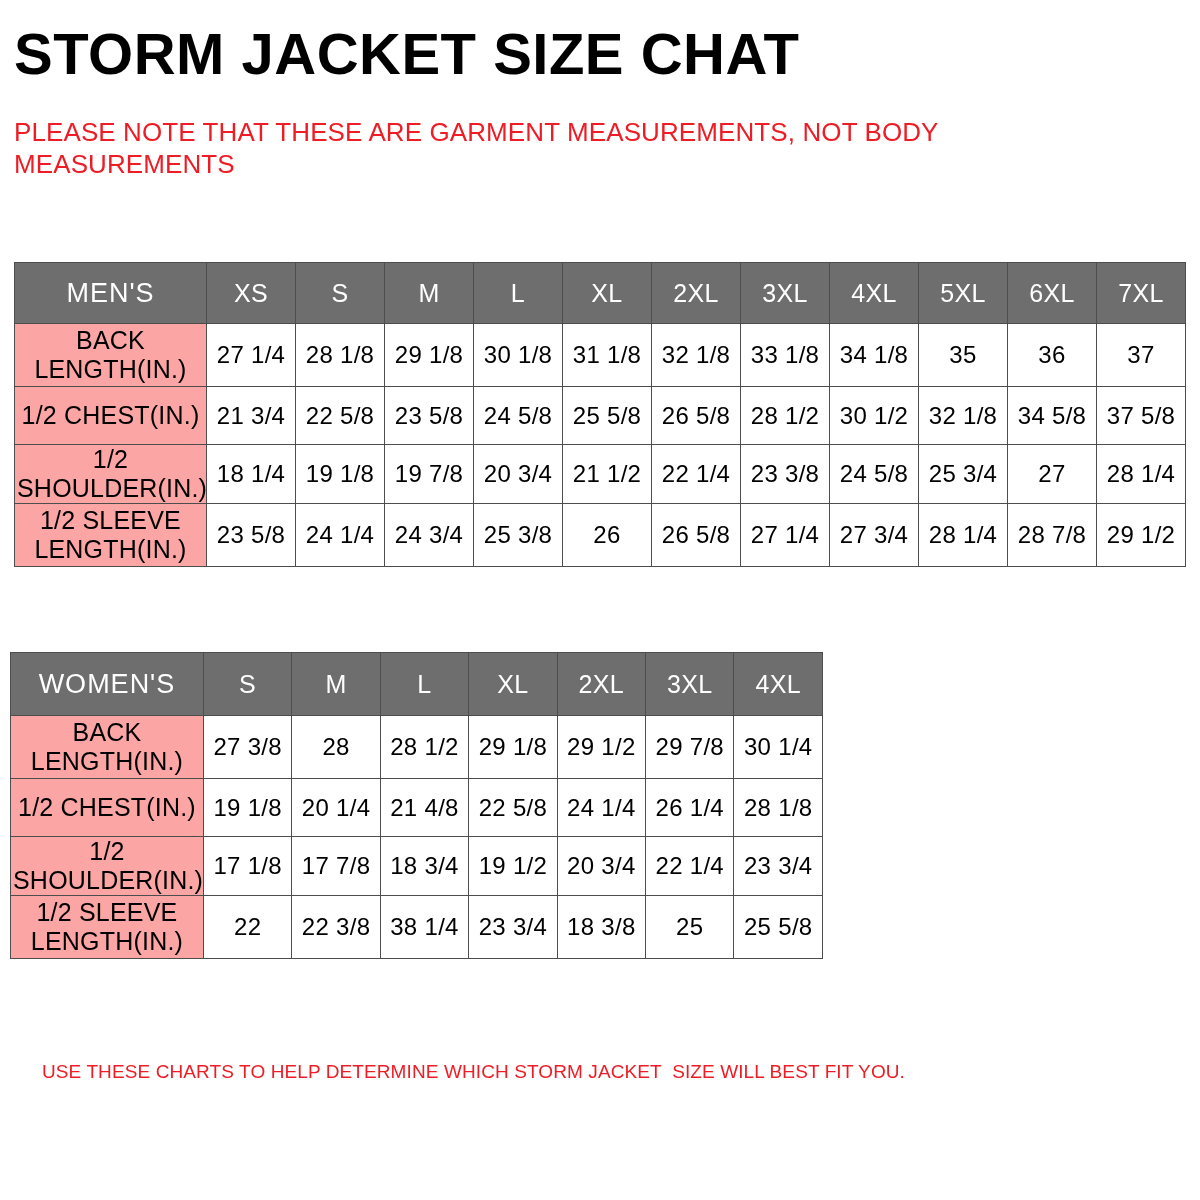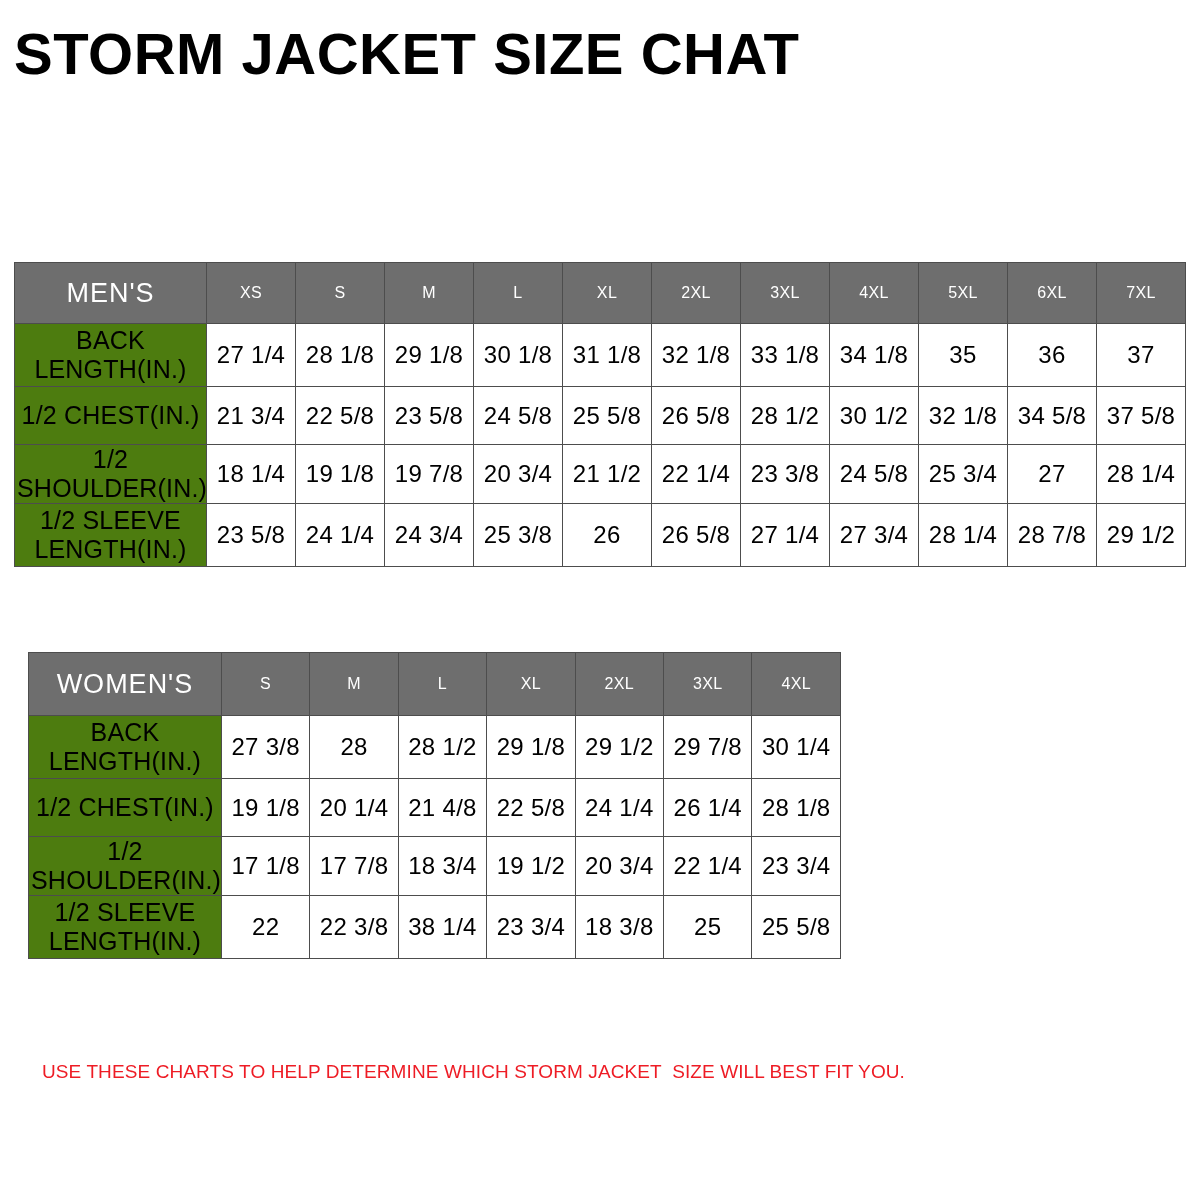--- a/index.html
+++ b/index.html
@@ -70,30 +70,30 @@
     border: 1px solid #4d4d4d;
     text-align: center;
     vertical-align: middle;
     padding: 0;
     font-weight: 400;
   }
   
   table.sizechart thead th {
     background: #6e6e6e;
     color: #ffffff;
-    font-size: 16px;
+    font-size: 25px;
     font-weight: 400;
     letter-spacing: 0.4px;
   }
   table.sizechart thead th.corner {
     font-size: 27px;
     letter-spacing: 1px;
   }
   table.sizechart tbody th.rowlabel {
-    background: #4d7c0f;
+    background: #fca5a5;
     color: #000000;
     font-size: 25px;
     font-weight: 400;
     line-height: 29px;
     letter-spacing: 0.2px;
     padding: 0 2px;
   }
   table.sizechart tbody td.val {
     font-size: 24px;
     color: #000000;
@@ -109,39 +109,40 @@
   #mens-table col.lbl  { width: 192px; }
   #mens-table col.sz   { width: 89px; }
   #mens-table thead th { height: 60px; margin-left: 41px; }
   #mens-table tbody tr.r-tall th,
   #mens-table tbody tr.r-tall td { height: 62px; }
   #mens-table tbody tr.r-short th,
   #mens-table tbody tr.r-short td { height: 57px; }
 
   
   #womens-table {
-    left: 28px;
+    left: 10px;
     top: 652px;
     width: 813px;
   }
   #womens-table col.lbl { width: 192px; }
   #womens-table col.sz  { width: 88px; }
   #womens-table thead th { height: 62px; }
   #womens-table tbody tr.r-tall th,
   #womens-table tbody tr.r-tall td { height: 62px; }
   #womens-table tbody tr.r-short th,
   #womens-table tbody tr.r-short td { height: 57px; }
 </style>
 </head>
 <body>
 
 <div class="page">
 
   <div class="title">STORM JACKET SIZE CHAT</div>
 
+  <div class="note">PLEASE NOTE THAT THESE ARE GARMENT MEASUREMENTS, NOT BODY MEASUREMENTS</div>
 
   <table class="sizechart" id="mens-table">
     <colgroup>
       <col class="lbl">
         <col class="sz">
         <col class="sz">
         <col class="sz">
         <col class="sz">
         <col class="sz">
         <col class="sz">

